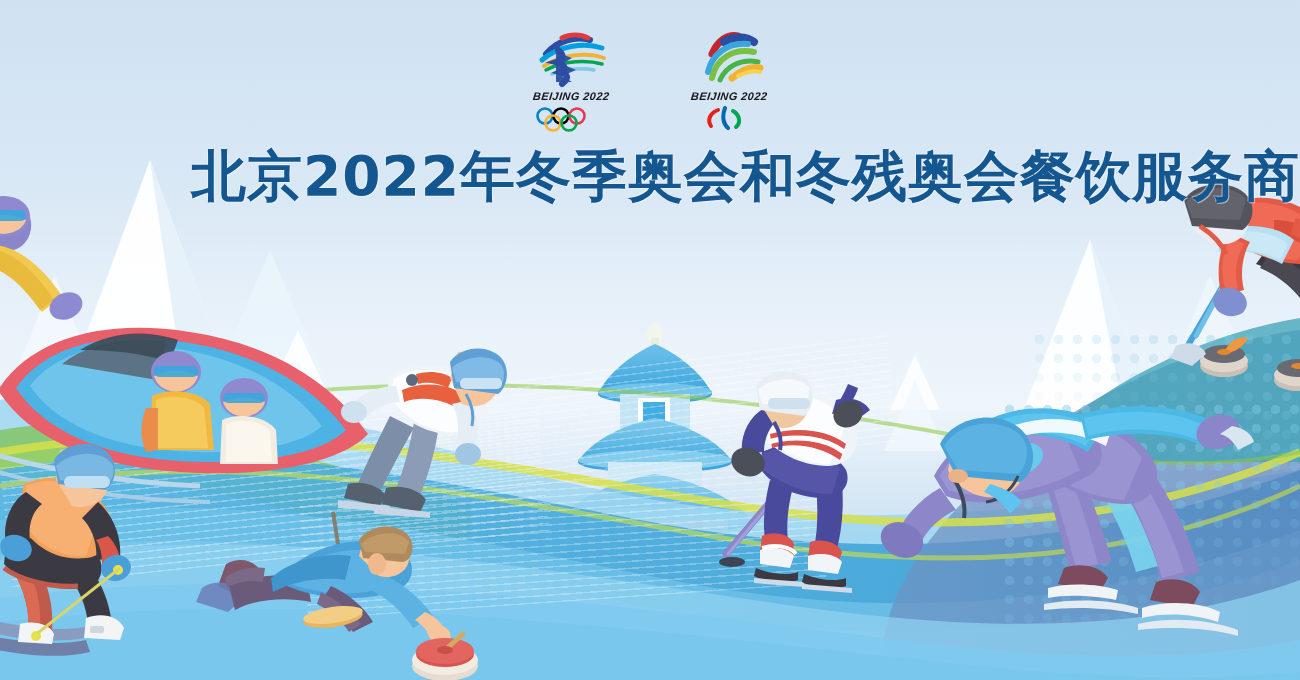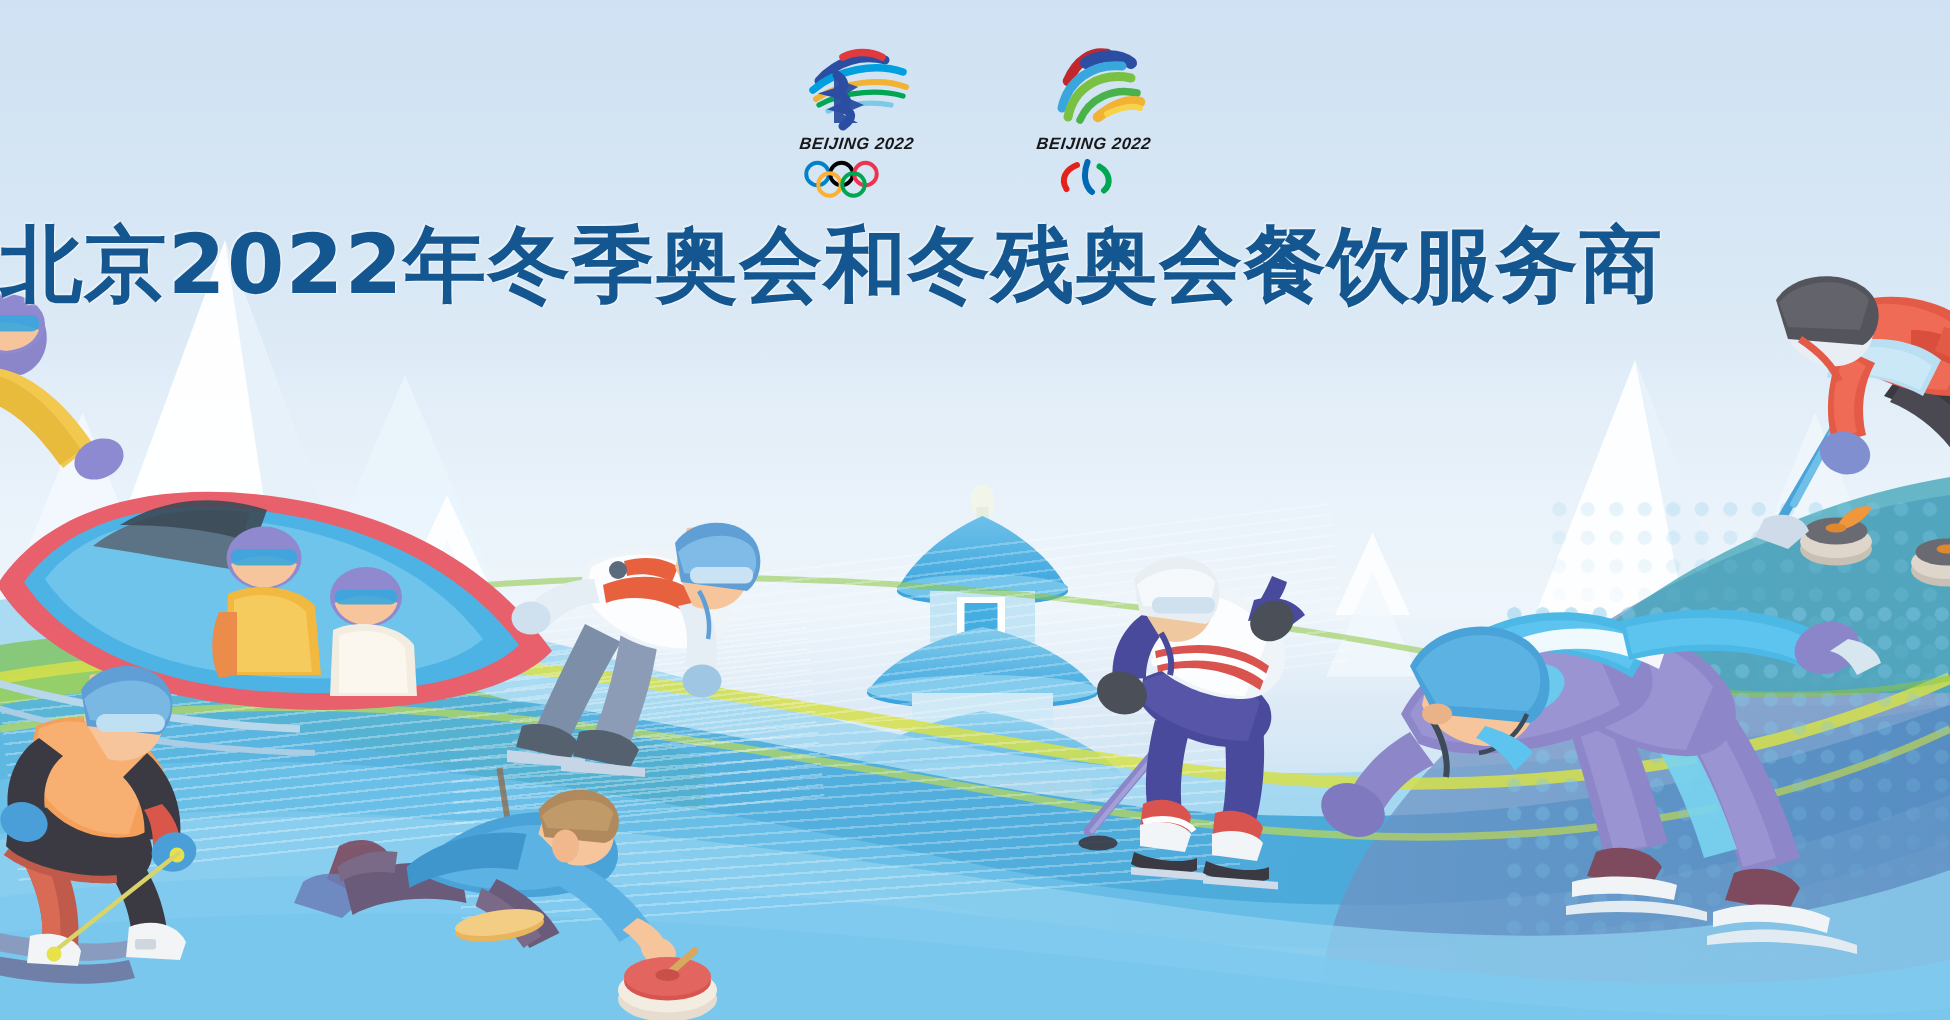--- a/index.html
+++ b/index.html
@@ -46,21 +46,21 @@
     font-weight:bold;font-style:italic;
     font-size:11px;letter-spacing:.4px;color:#17181a;
     margin-top:2px;white-space:nowrap;
     transform:skewX(-6deg);
   }
   .emblem .sym{margin-top:4px;height:26px;display:flex;align-items:center;justify-content:center;}
 
   
   #title{
     position:absolute;left:0;right:0;top:146px;
-    text-align:left;z-index:45;
+    text-align:right;z-index:45;
     font-family:"DejaVu Sans","Liberation Sans",sans-serif;
     font-weight:bold;
     font-size:55px;
     line-height:60px;
     letter-spacing:1px;
     color:#14568f;
     text-shadow:
        0 0 1px rgba(255,255,255,.75),
        1px 1px 0 rgba(255,255,255,.45),
       -1px -1px 0 rgba(255,255,255,.35);

